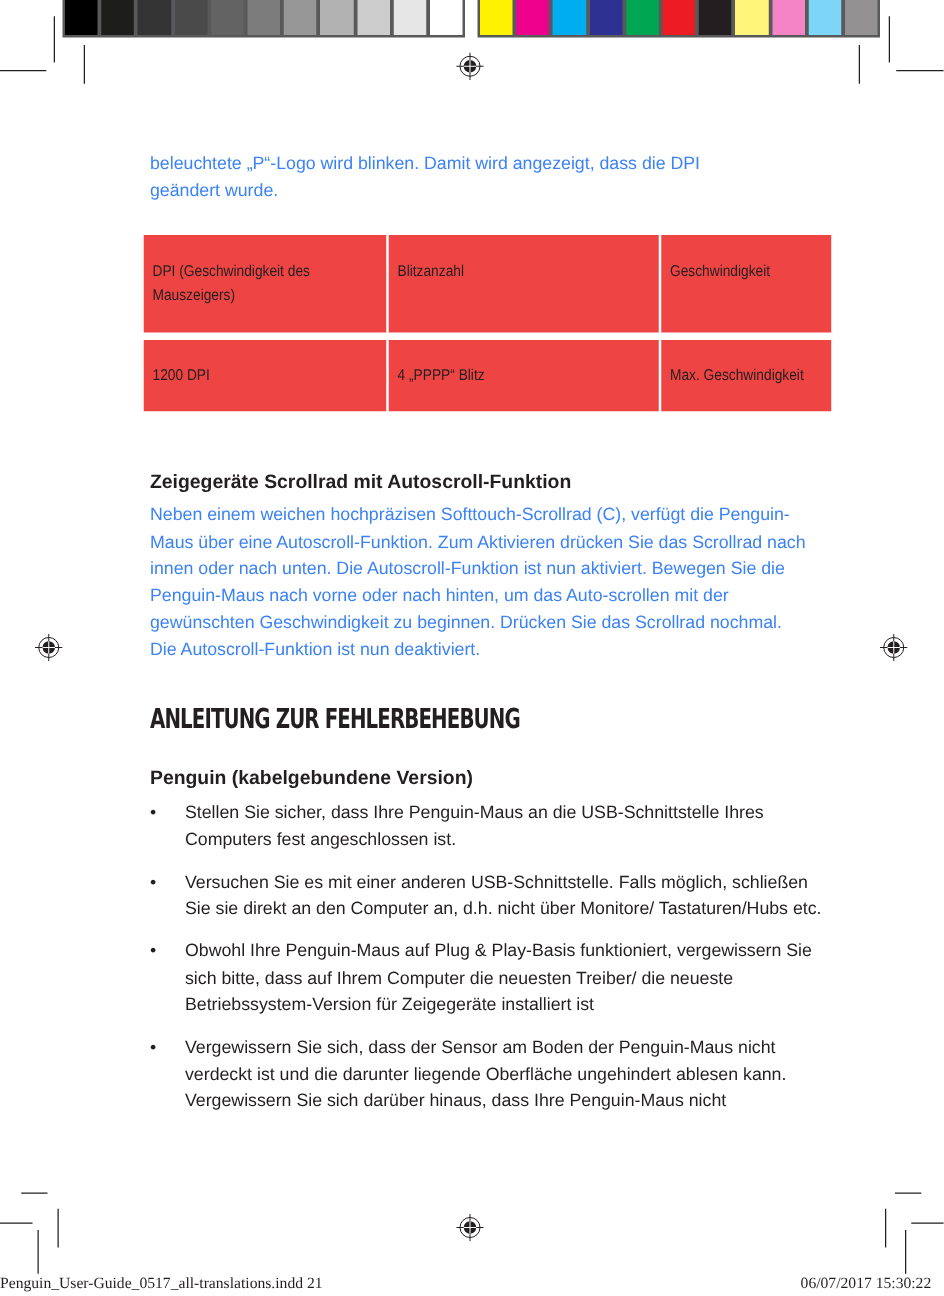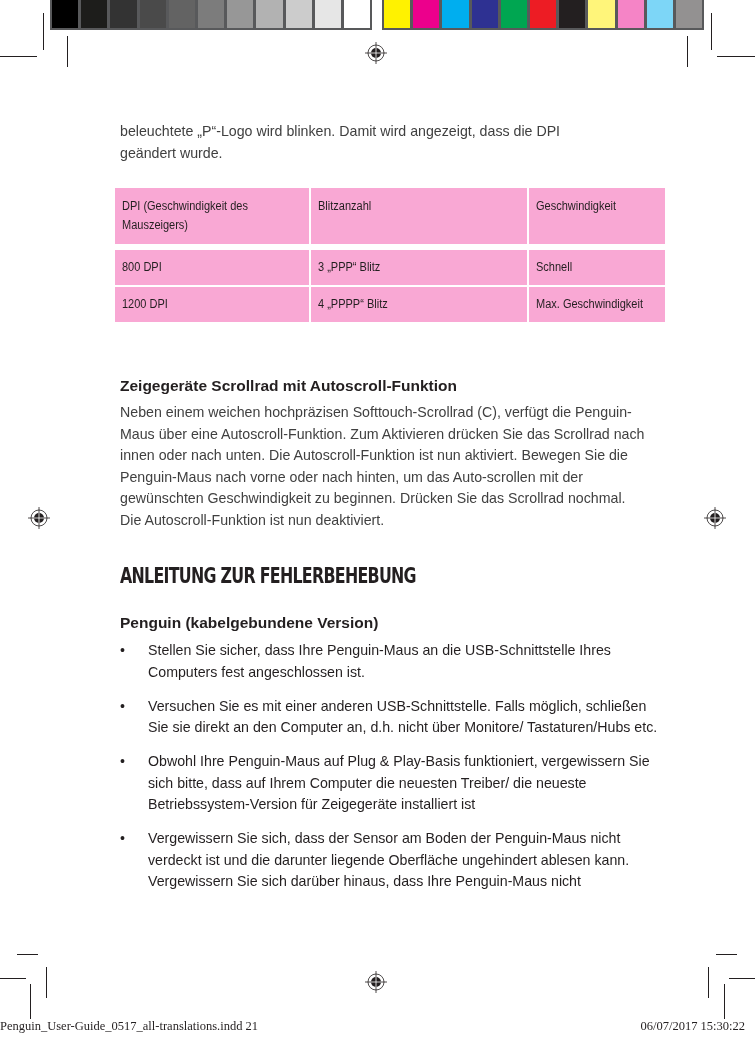--- a/index.html
+++ b/index.html
@@ -2,25 +2,25 @@
 <html><head>
 <meta charset="utf-8">
 <style>
   html, body { margin:0; padding:0; }
   body { width:755px; height:1037px; position:relative; background:#ffffff; overflow:hidden;
          font-family:"Liberation Sans", sans-serif; color:#231f20; }
   .colorbar { position:absolute; top:0; height:30px; background:#58595b; display:flex; padding:0 2px 2px 2px; box-sizing:border-box; gap:3px; }
   .colorbar .sw { height:28px; width:17px; flex:1 1 auto; }
   .crop { position:absolute; background:#231f20; }
   .reg { position:absolute; width:22px; height:22px; }
-  .body-text { position:absolute; left:120px; width:540px; font-size:14.2px; line-height:21.5px; color:#404040; }
+  .body-text { position:absolute; left:120px; width:540px; font-size:14.2px; line-height:21.5px; color:#3b82f6; }
   .h2 { position:absolute; left:120px; font-size:15.5px; font-weight:bold; color:#231f20; }
   .h1 { position:absolute; left:120px; top:563px; font-family:"DejaVu Sans", sans-serif; font-weight:bold; font-size:22px; letter-spacing:-1px; transform:scaleX(0.72); transform-origin:left top; color:#231f20; }
   table.dpi { position:absolute; left:113px; top:186px; width:554px; border-collapse:separate; border-spacing:2px; font-size:12.5px; color:#231f20; }
-  table.dpi td, table.dpi th { background:#f9a8d4; text-align:left; font-weight:normal; padding:9px 7px; vertical-align:top; transform-origin:left; }
+  table.dpi td, table.dpi th { background:#ef4444; text-align:left; font-weight:normal; padding:20px 7px; vertical-align:top; transform-origin:left; }
   table.dpi th { height:38px; line-height:19px; }
   table.dpi td { height:17px; line-height:17px; }
   table.dpi .spacer td { background:transparent; height:2px; padding:0; }
   table.dpi .cond { display:inline-block; transform:scaleX(0.88); transform-origin:left; white-space:nowrap; }
   ul.bullets { position:absolute; left:120px; top:640px; width:540px; margin:0; padding:0; list-style:none; font-size:14.2px; line-height:21.5px; }
   ul.bullets li { position:relative; padding-left:28px; margin-bottom:12.5px; }
   ul.bullets li .dot { position:absolute; left:0; top:0; }
   .slug { position:absolute; top:1019px; font-family:"Liberation Serif", serif; font-size:12.5px; color:#231f20; white-space:nowrap; }
 </style>
 </head>
@@ -112,25 +112,20 @@
     <th style="width:169px;"><span class="cond" style="white-space:normal; width:180px;">DPI (Geschwindigkeit des Mauszeigers)</span></th>
     <th style="width:207px;"><span class="cond">Blitzanzahl</span></th>
     <th><span class="cond">Geschwindigkeit</span></th>
   </tr>
   <tr class="spacer">
         <td></td>
         <td></td>
         <td></td>
       </tr>
   <tr>
-    <td><span class="cond">800 DPI</span></td>
-    <td><span class="cond">3 „PPP“ Blitz</span></td>
-    <td><span class="cond">Schnell</span></td>
-  </tr>
-  <tr>
     <td><span class="cond">1200 DPI</span></td>
     <td><span class="cond">4 „PPPP“ Blitz</span></td>
     <td><span class="cond">Max. Geschwindigkeit</span></td>
   </tr>
 </tbody>
   </table>
 
 <div class="h2" style="top:377px;">Zeigegeräte Scrollrad mit Autoscroll-Funktion</div>
 <p class="body-text" style="top:402px; margin:0; width:525px;">Neben einem weichen hochpräzisen Softtouch-Scrollrad (C), verfügt die Penguin-Maus über eine Autoscroll-Funktion. Zum Aktivieren drücken Sie das Scrollrad nach innen oder nach unten. Die Autoscroll-Funktion ist nun aktiviert. Bewegen Sie die Penguin-Maus nach vorne oder nach hinten, um das Auto-scrollen mit der gewünschten Geschwindigkeit zu beginnen. Drücken Sie das Scrollrad nochmal. Die Autoscroll-Funktion ist nun deaktiviert.</p>
 

